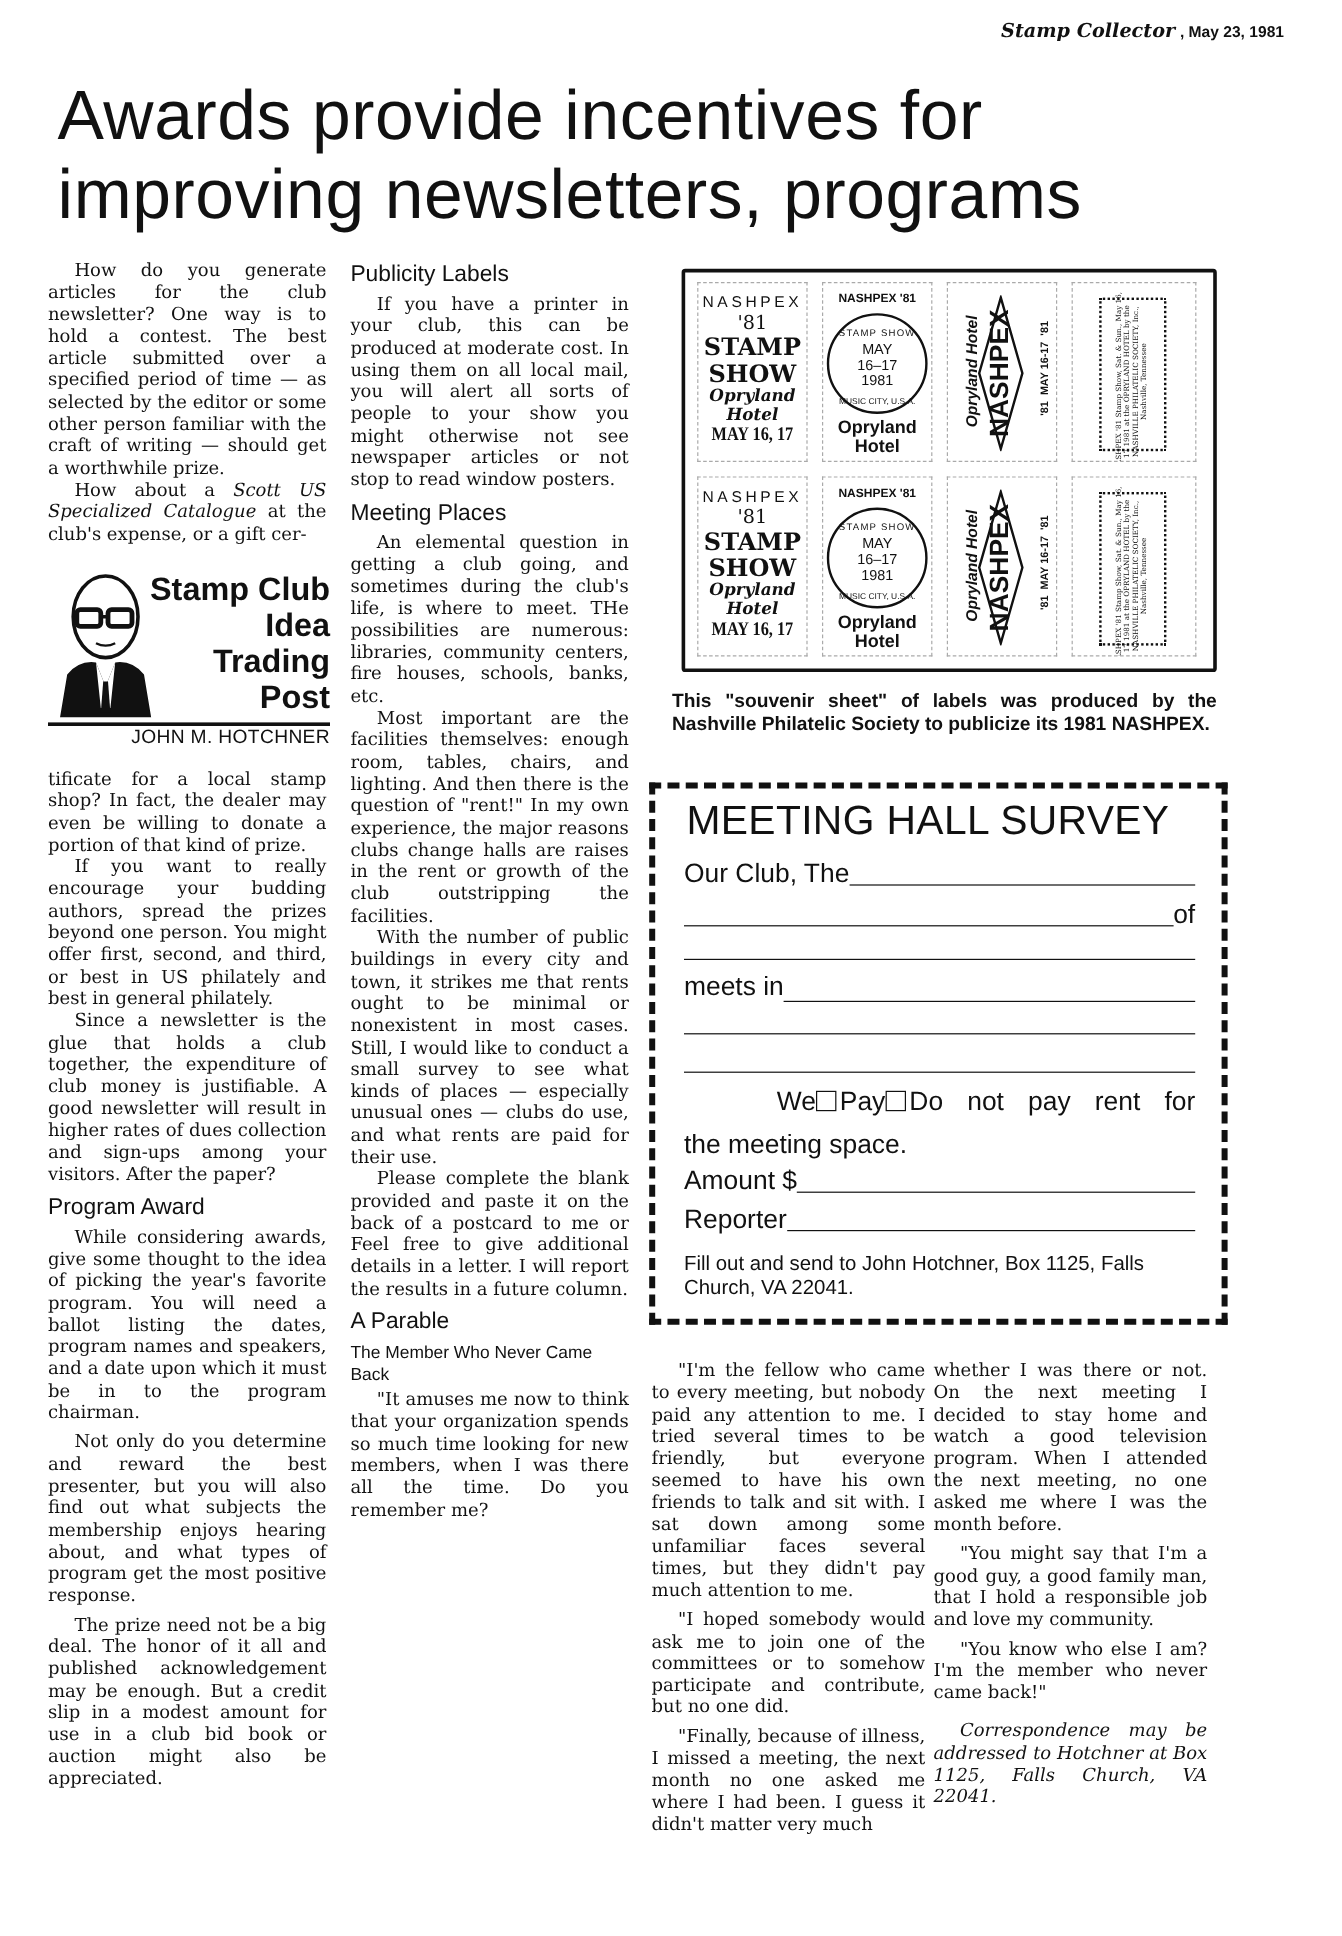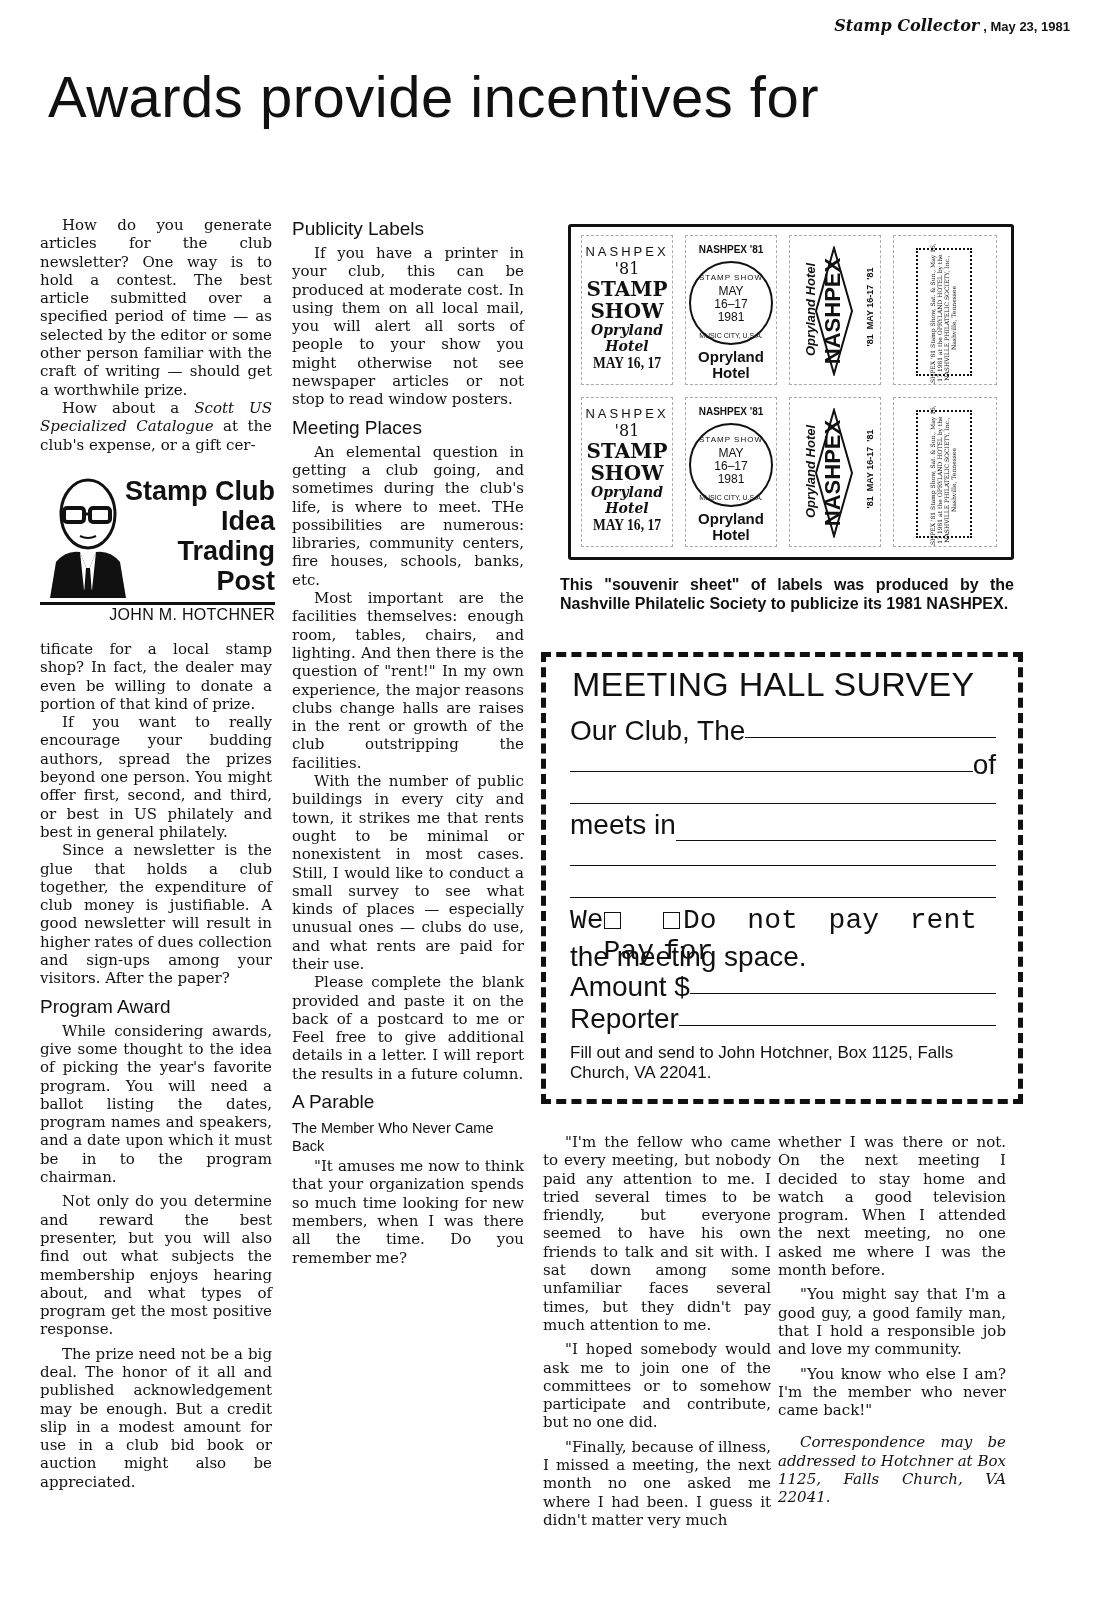--- a/index.html
+++ b/index.html
@@ -19,37 +19,38 @@
   .logo { left:40px; top:470px; width:235px; height:168px; }
   .logo .title { position:absolute; right:0; top:6px; text-align:right; font-family:"Liberation Sans", sans-serif; font-weight:bold; font-size:27px; line-height:30px; }
   .logo .rule { position:absolute; left:0; right:0; top:132px; border-top:3px solid #111; }
   .logo .byline { position:absolute; right:0; top:136px; font-family:"Liberation Sans", sans-serif; font-size:16px; letter-spacing:0.3px; }
   .logo svg { position:absolute; left:6px; top:2px; }
   .sheet { left:568px; top:224px; width:440px; height:330px; border:3px solid #111; border-radius:3px; background:#fff; }
   .stamp { position:absolute; width:92px; height:150px; border:1px dashed #aaa; box-sizing:border-box; text-align:center; font-family:"Liberation Sans", sans-serif; overflow:hidden; }
   .caption { left:560px; top:576px; width:454px; font-family:"Liberation Sans", sans-serif; font-weight:bold; font-size:16px; line-height:18.5px; text-align:justify; }
   .survey { left:541px; top:652px; width:482px; height:452px; border:5px dashed #111; box-sizing:border-box; font-family:"Liberation Sans", sans-serif; }
   .survey .stitle { position:absolute; left:26px; top:8px; font-size:34px; letter-spacing:0.3px; }
-  .survey .line { position:absolute; left:24px; right:22px; font-size:28px; }
+  .survey .line { position:absolute; left:24px; right:22px; font-size:22px; }
   .survey .blank { display:inline-block; border-bottom:1.5px solid #111; vertical-align:baseline; }
   .survey .cb { display:inline-block; width:15px; height:15px; border:1.5px solid #111; vertical-align:-1px; margin-right:3px; }
   .c3 { left:543px; width:228px; }
   .c4 { left:778px; width:228px; }
   i { font-style:italic; }
 </style>
 </head>
 <body>
 
 <div class="abs masthead">
   <span class="pub">Stamp Collector</span><span>,</span>
   <span>May 23, 1981</span>
 </div>
 
 <div class="abs headline">
   <div>Awards provide incentives for</div>
+  <div>improving newsletters, programs</div>
 </div>
 
 <div class="col c1" style="top:216px;">
   <p>How do you generate articles for the club newsletter? One way is to hold a contest. The best article submitted over a specified period of time — as selected by the editor or some other person familiar with the craft of writing — should get a worthwhile prize.</p>
   <p><span>How about a </span><i>Scott US Specialized Catalogue</i><span> at the club's expense, or a gift cer-</span></p>
 </div>
 
 <div class="abs logo">
   <svg width="84" height="126" viewBox="0 0 84 126">
     <ellipse cx="42" cy="42" rx="27" ry="34" fill="#fff" stroke="#111" stroke-width="3"></ellipse>
@@ -186,21 +187,21 @@
     <span class="blank" style="flex:1;height:22px;"></span>
       <span>of</span>
   </div>
   <div class="line" style="top:122px;"><span class="blank" style="width:100%;height:20px;"></span></div>
   <div class="line" style="top:152px;display:flex;align-items:flex-end;">
     <span>meets in</span>
       <span class="blank" style="flex:1;height:22px;"></span>
   </div>
   <div class="line" style="top:184px;"><span class="blank" style="width:100%;height:20px;"></span></div>
   <div class="line" style="top:216px;"><span class="blank" style="width:100%;height:20px;"></span></div>
-  <div class="line" style="top:248px;display:flex;justify-content:flex-start;font-family:Liberation Mono, monospace;">
+  <div class="line" style="top:248px;display:flex;justify-content:flex-end;">
     <span>We</span>
     <span><span class="cb"></span><span>Pay</span></span>
     <span><span class="cb"></span><span style="word-spacing:14px;">Do not pay rent for</span></span>
   </div>
   <div class="line" style="top:284px;">the meeting space.</div>
   <div class="line" style="top:314px;display:flex;">
     <span>Amount $</span>
       <span class="blank" style="flex:1;height:22px;"></span>
   </div>
   <div class="line" style="top:346px;display:flex;">

